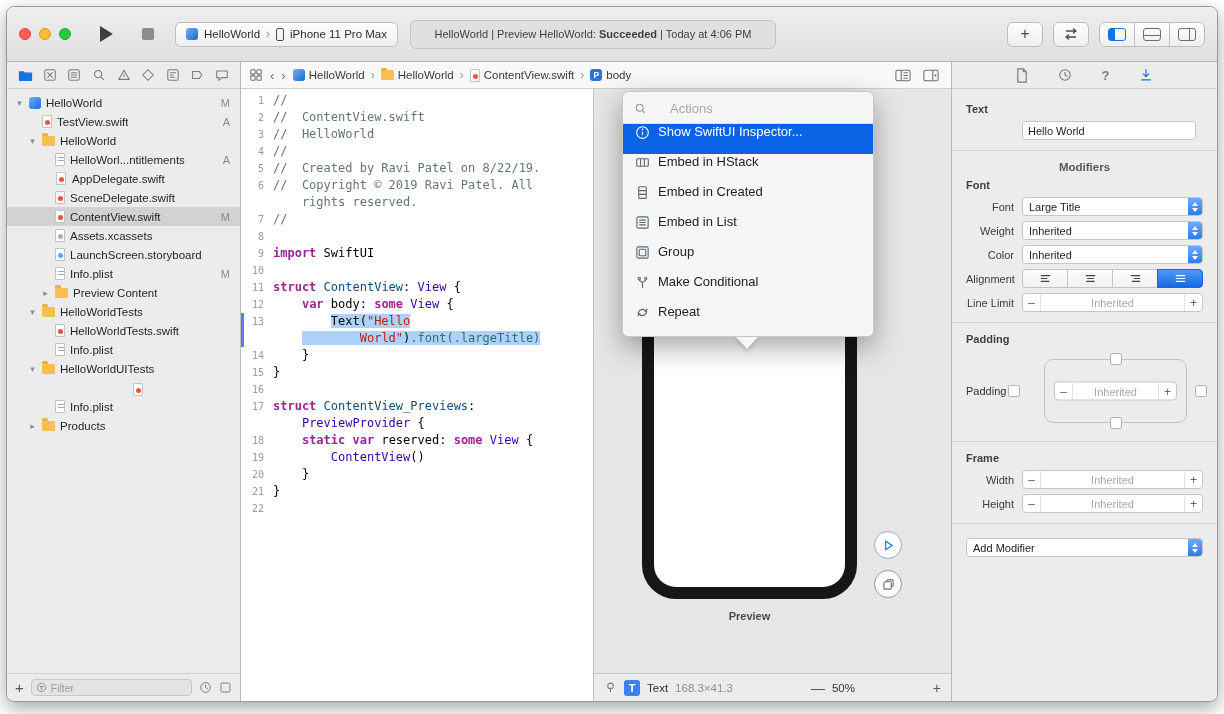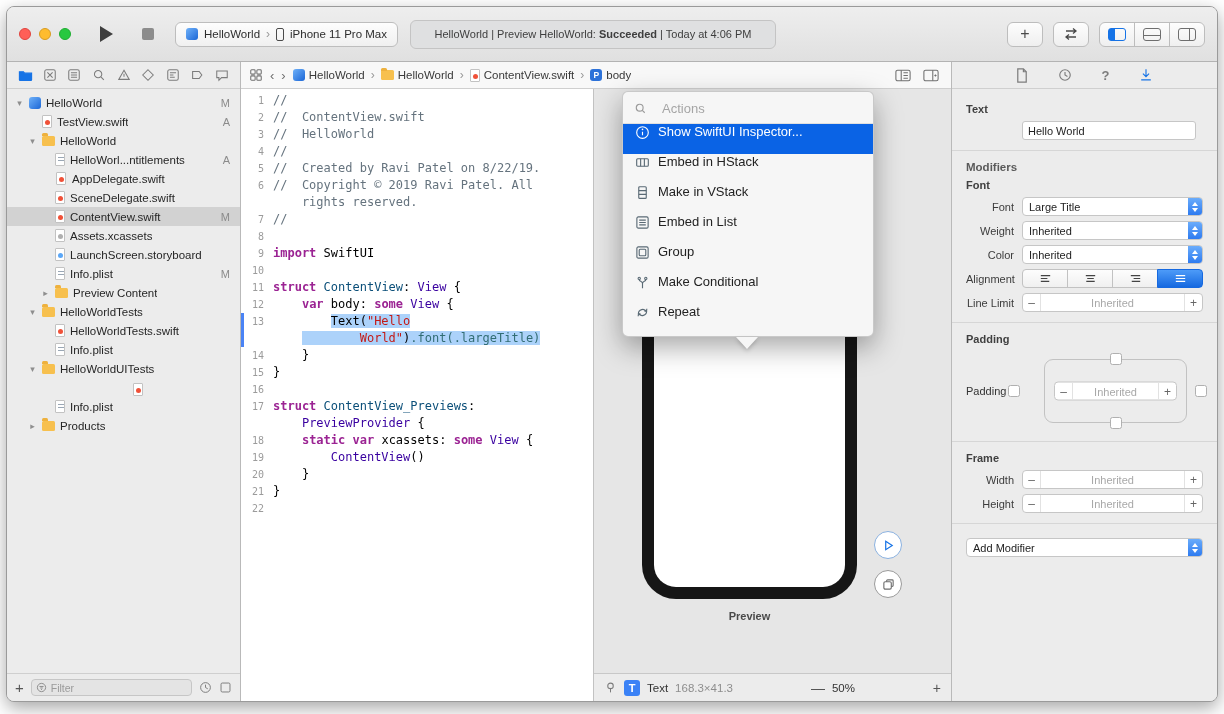--- a/index.html
+++ b/index.html
@@ -103,21 +103,21 @@
   .hello { position:absolute; top:168px; left:50%; transform:translateX(-50%); font-size:17px; color:#000;
            border:1px solid #3e7bdb; padding:1px 4px; white-space:nowrap; cursor:pointer; }
   .preview-label { position:absolute; top:521px; left:48px; width:215px; text-align:center; font-size:11px; font-weight:bold; color:#4a4a4a; }
   .round-btn { position:absolute; left:280px; width:28px; height:28px; border-radius:50%; background:#fff; border:1.5px solid #8ab1e0;
                display:flex; align-items:center; justify-content:center; cursor:pointer; }
   .round-btn.dup { border-color:#9a9a9a; }
   .round-btn svg { fill:none; }
 
   .menu { position:absolute; left:28px; top:2px; width:252px; background:#f6f6f6; border:1px solid rgba(0,0,0,.18); border-radius:6px;
           box-shadow:0 10px 28px rgba(0,0,0,.35); padding:2px 0; z-index:5; }
-  .menu-search { height:30px; display:flex; align-items:center; gap:15px; padding:0 11px; border-bottom:1px solid #e0e0e0; }
+  .menu-search { height:30px; display:flex; align-items:center; gap:23px; padding:0 11px; border-bottom:1px solid #e0e0e0; }
   .menu-search svg { stroke:#9a9a9a; fill:none; stroke-width:1.4; flex:none; }
   .menu-search input { border:none; background:transparent; outline:none; font-size:13px; color:#333; width:100%; }
   .menu-search input::placeholder { color:#a5a5a5; }
   .menu-item { height:30px; display:flex; align-items:flex-start; gap:8px; padding:0 11px; font-size:13px; color:#222; cursor:pointer; }
   .menu-item.selected { background:#0a63e5; color:#fff; }
   .mi-ico { width:16px; height:16px; flex:none; display:flex; align-items:center; justify-content:center; color:#5a6a75; }
   .menu-item.selected .mi-ico { color:#fff; }
   .mi-ico svg { stroke:currentColor; fill:none; stroke-width:1.2; }
   .menu-tail { position:absolute; left:142px; top:248px; width:0; height:0; border-left:11px solid transparent;
                border-right:11px solid transparent; border-top:12px solid #f6f6f6; filter:drop-shadow(0 2px 2px rgba(0,0,0,.2)); z-index:5; }
@@ -134,21 +134,21 @@
 
   
   .insp-tabs { justify-content:center; gap:30px; }
   .insp-tab { background:none; border:none; display:flex; align-items:center; justify-content:center; cursor:pointer;
               font-size:13px; font-weight:bold; color:#7c7c7c; }
   .insp-tab svg { stroke:#7c7c7c; fill:none; stroke-width:1.3; }
   .insp-tab.active svg { stroke:#1673e6; }
   .insp-body { flex:1; padding:8px 14px; overflow:hidden; font-size:11px; color:#333; }
   .sec-title { font-weight:bold; font-size:11px; color:#404040; margin:6px 0; }
   .insp-hr { border:none; border-top:1px solid #d6d6d6; margin:10px -14px; }
-  .modifiers-hdr { text-align:left; font-size:11.5px; font-weight:bold; color:#5a5a5a; }
+  .modifiers-hdr { text-align:center; font-size:11.5px; font-weight:bold; color:#5a5a5a; }
   .insp-input { width:174px; margin-left:56px; height:19px; border:1px solid #c6c6c6; border-radius:3px; background:#fff;
                 font-size:11px; color:#222; padding:0 5px; outline:none; display:block; font-family:"Liberation Sans",sans-serif; }
   .irow { display:flex; align-items:center; margin-bottom:5px; }
   .irow > label { width:56px; flex:none; text-align:right; padding-right:8px; color:#3c3c3c; }
   .popupctl { flex:1; height:19px; border:1px solid #c6c6c6; border-radius:4px; background:#fff; display:flex; align-items:center;
               padding-left:6px; position:relative; cursor:pointer; }
   .popup-val { flex:1; color:#222; }
   .popup-step { width:14px; align-self:stretch; background:linear-gradient(#6aacfb,#2e7bf0); border-radius:0 3px 3px 0;
                 display:flex; flex-direction:column; align-items:center; justify-content:center; gap:2px; }
   .popup-step i { width:0; height:0; display:block; }
@@ -523,21 +523,21 @@
             <div class="cl">
               <span class="ln">17</span>
               <span class="ct"><span class="c-k">struct</span><span class="c-p"> </span><span class="c-d">ContentView_Previews</span><span class="c-p">:</span></span>
             </div>
             <div class="cl">
               <span class="ln"></span>
               <span class="ct"><span class="c-p">    </span><span class="c-t">PreviewProvider</span><span class="c-p"> {</span></span>
             </div>
             <div class="cl">
               <span class="ln">18</span>
-              <span class="ct"><span class="c-p">    </span><span class="c-k">static</span><span class="c-p"> </span><span class="c-k">var</span><span class="c-p"> xcassets: </span><span class="c-k">some</span><span class="c-p"> </span><span class="c-t">View</span><span class="c-p"> {</span></span>
+              <span class="ct"><span class="c-p">    </span><span class="c-k">static</span><span class="c-p"> </span><span class="c-k">var</span><span class="c-p"> reserved: </span><span class="c-k">some</span><span class="c-p"> </span><span class="c-t">View</span><span class="c-p"> {</span></span>
             </div>
             <div class="cl">
               <span class="ln">19</span>
               <span class="ct"><span class="c-p">        </span><span class="c-t">ContentView</span><span class="c-p">()</span></span>
             </div>
             <div class="cl">
               <span class="ln">20</span>
               <span class="ct"><span class="c-p">    }</span></span>
             </div>
             <div class="cl">
@@ -601,21 +601,21 @@
                   <span>Embed in HStack</span>
                 </div>
                 <div class="menu-item">
                   <span class="mi-ico">
                     <svg width="15" height="15" viewBox="0 0 16 16">
                       <rect x="4" y="1.8" width="8" height="12.4" rx="1"></rect>
                       <line x1="4" y1="6" x2="12" y2="6"></line>
                       <line x1="4" y1="10" x2="12" y2="10"></line>
                     </svg>
                   </span>
-                  <span>Make in VStack</span>
+                  <span>Embed in Created</span>
                 </div>
                 <div class="menu-item">
                   <span class="mi-ico">
                     <svg width="15" height="15" viewBox="0 0 16 16">
                       <rect x="2" y="2" width="12" height="12" rx="1.5"></rect>
                       <line x1="4.5" y1="5.5" x2="11.5" y2="5.5"></line>
                       <line x1="4.5" y1="8" x2="11.5" y2="8"></line>
                       <line x1="4.5" y1="10.5" x2="11.5" y2="10.5"></line>
                     </svg>
                   </span>

